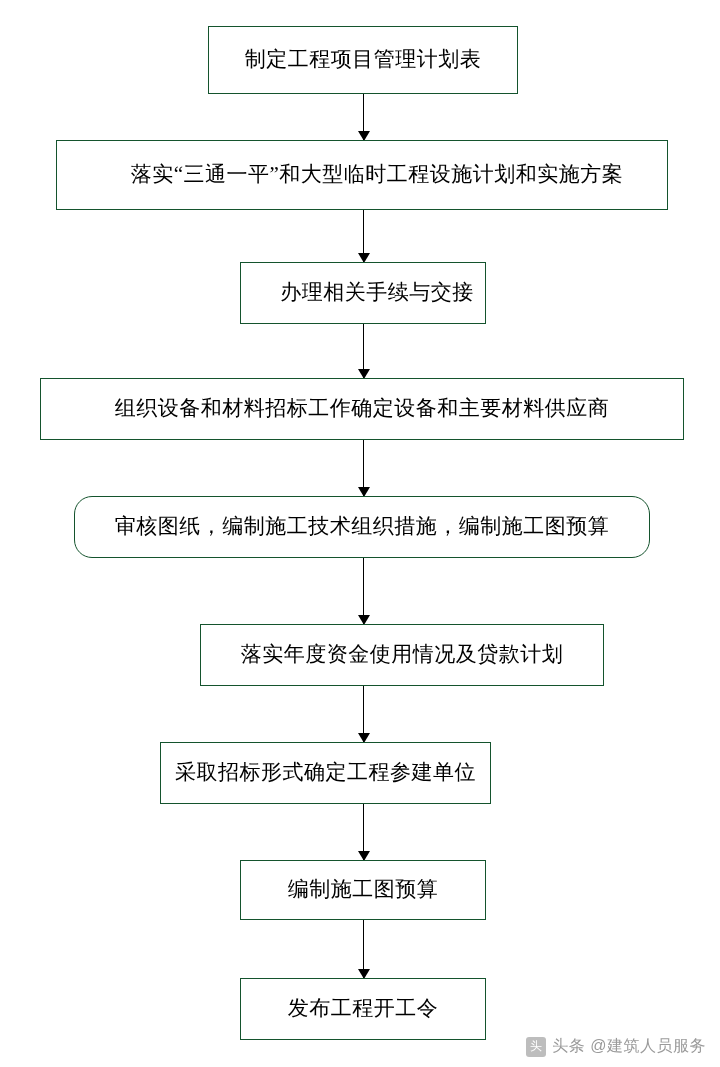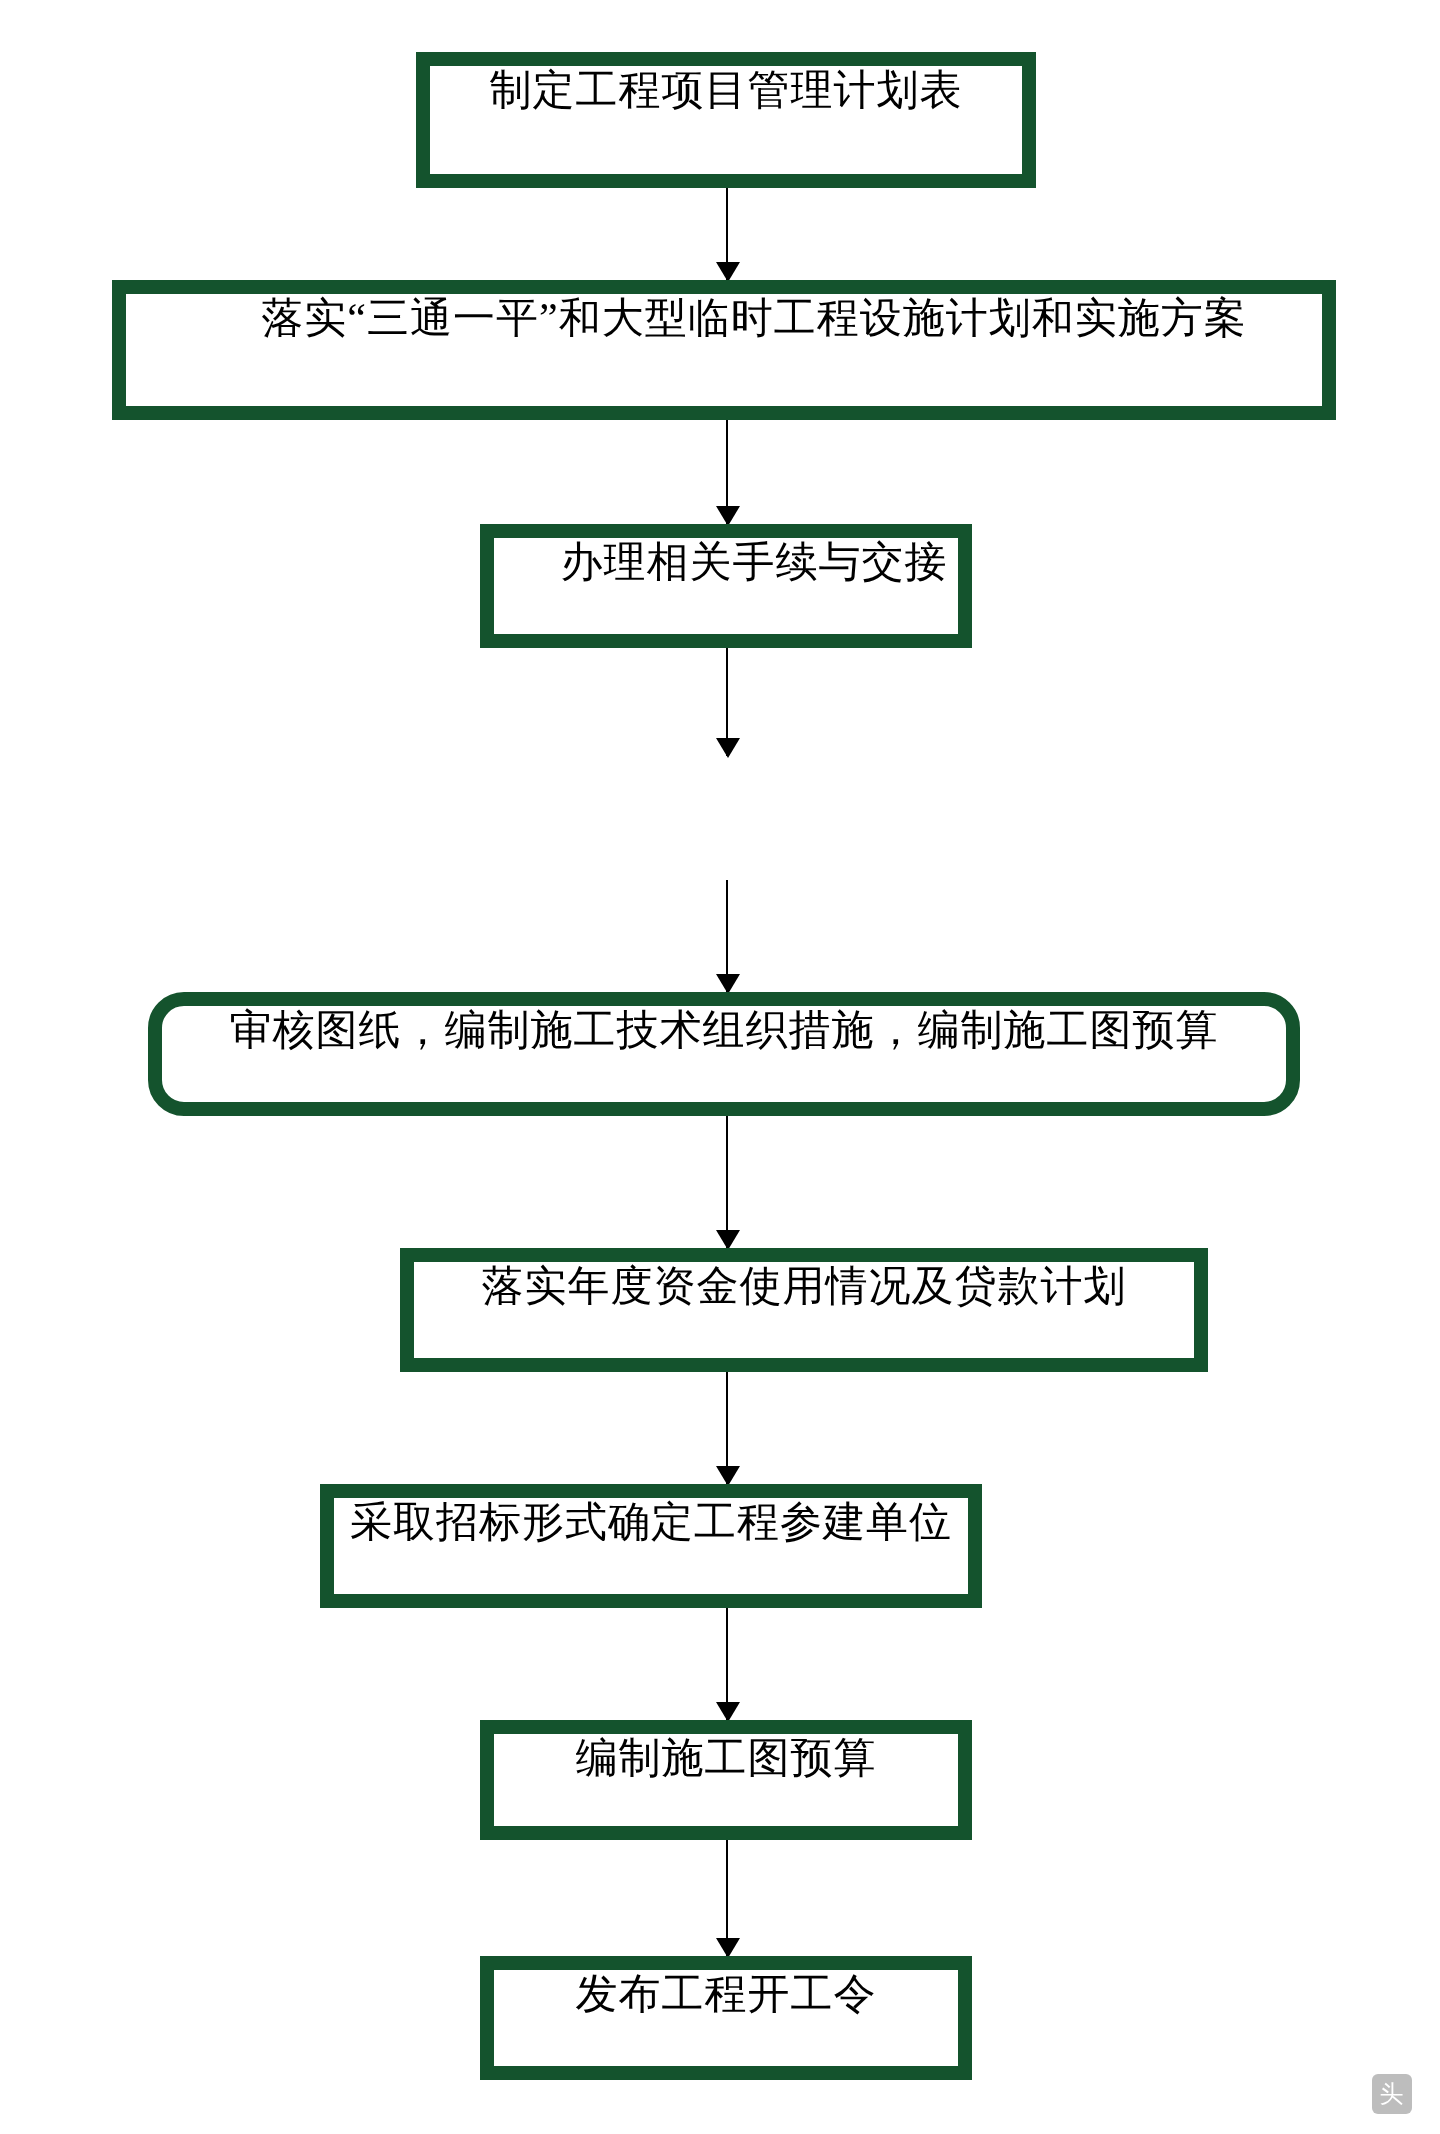--- a/index.html
+++ b/index.html
@@ -17,24 +17,24 @@
   #flow {
     position: absolute;
     left: 0;
     top: 0;
     width: 720px;
     height: 1067px;
   }
   .node {
     position: absolute;
     box-sizing: border-box;
-    border: 7px solid #14532d;
+    border: 1px solid #14532d;
     background: #ffffff;
     display: flex;
-    align-items: flex-start;
+    align-items: center;
     justify-content: center;
     text-align: center;
     color: #000000;
     font-size: 21px;
     line-height: 1.2;
     letter-spacing: 0.5px;
     white-space: nowrap;
   }
   .arrow {
     position: absolute;
@@ -92,20 +92,23 @@
   </div>
 
   <div class="arrow" style="left:363px; top:210px; height:52px;"></div>
 
   <div class="node" style="left:240px; top:262px; width:246px; height:62px;padding-left:28px;">
     <span>办理相关手续与交接</span>
   </div>
 
   <div class="arrow" style="left:363px; top:324px; height:54px;"></div>
 
+  <div class="node" style="left:40px; top:378px; width:644px; height:62px;">
+    <span>组织设备和材料招标工作确定设备和主要材料供应商</span>
+  </div>
 
   <div class="arrow" style="left:363px; top:440px; height:56px;"></div>
 
   <div class="node" style="left:74px; top:496px; width:576px; height:62px;border-radius:18px;">
     <span>审核图纸，编制施工技术组织措施，编制施工图预算</span>
   </div>
 
   <div class="arrow" style="left:363px; top:558px; height:66px;"></div>
 
   <div class="node" style="left:160px; top:624px; width:404px; height:62px;margin-left:40px;">
@@ -127,13 +130,14 @@
   <div class="arrow" style="left:363px; top:920px; height:58px;"></div>
 
   <div class="node" style="left:240px; top:978px; width:246px; height:62px;">
     <span>发布工程开工令</span>
   </div>
 
 </div>
 
 <div id="watermark">
   <span class="wm-logo">头</span>
+  <span>头条 @建筑人员服务</span>
 </div>
 
 </body></html>

